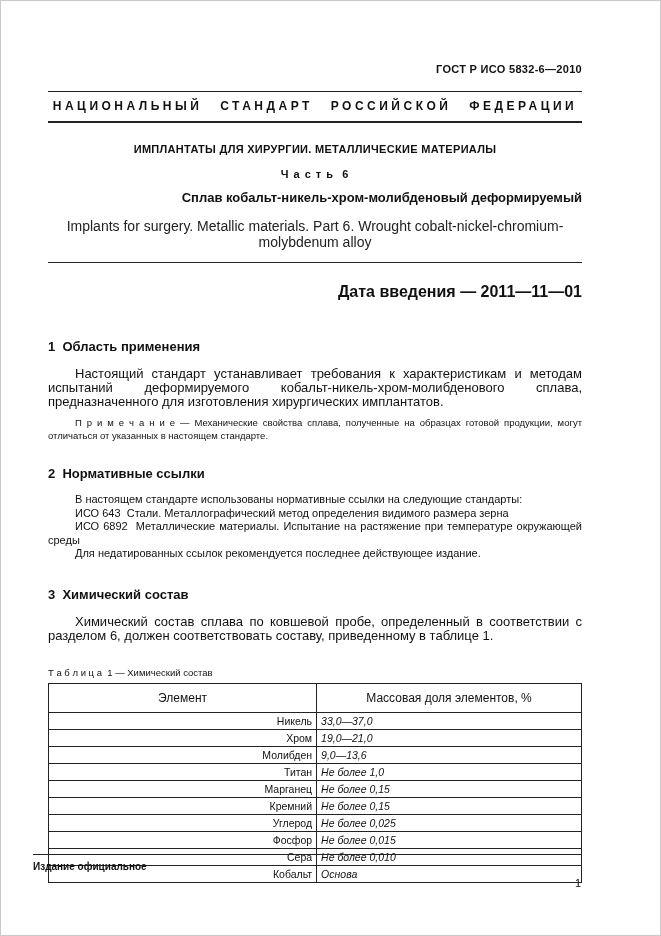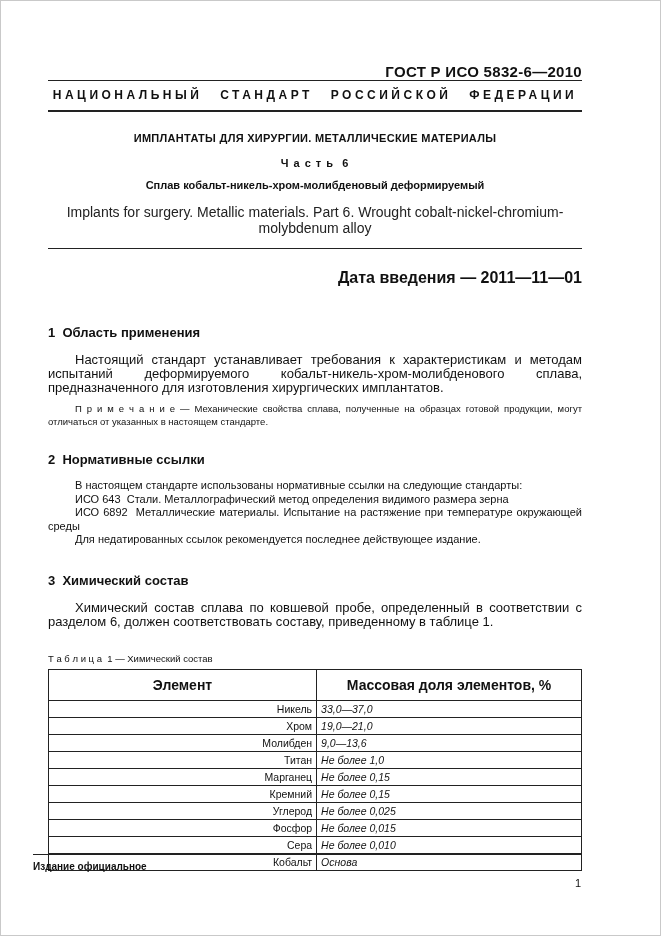--- a/index.html
+++ b/index.html
@@ -14,23 +14,23 @@
     width: 661px; height: 936px;
     background: #fff;
     border: 1px solid #c9c9c9;
     padding: 62px 78px 0 47px;
     position: relative;
     overflow: hidden;
   }
   .doc-number {
     text-align: right;
     font-weight: bold;
-    font-size: 15px;
+    font-size: 11px;
     letter-spacing: 0.3px;
-    margin-bottom: 0;
+    margin-bottom: 16px;
   }
   .fed-header {
     border-top: 1px solid #222;
     border-bottom: 2px solid #222;
     padding: 7px 0 8px 0;
     text-align: center;
     font-weight: bold;
     font-size: 12px;
     letter-spacing: 3.5px;
     word-spacing: 11px;
@@ -46,23 +46,23 @@
   .part-label {
     margin-top: 13px;
     text-align: center;
     font-weight: bold;
     font-size: 11px;
     white-space: pre-wrap;
     letter-spacing: 1px;
   }
   .subtitle {
     margin-top: 10px;
-    text-align: center;
-    font-weight: bold;
-    font-size: 11px;
+    text-align: right;
+    font-weight: bold;
+    font-size: 13px;
   }
   .title-en {
     margin-top: 13px;
     text-align: center;
     font-size: 14px;
     color: #222;
   }
   .rule {
     margin-top: 12px;
     border: 0;
@@ -114,22 +114,22 @@
   table.chem {
     margin-top: 5px;
     width: 100%;
     border-collapse: collapse;
     font-size: 10.5px;
   }
   table.chem th, table.chem td {
     border: 1px solid #222;
   }
   table.chem th {
-    font-weight: bold;
-    font-size: 14px;
+    font-weight: normal;
+    font-size: 12px;
     text-align: center;
     padding: 7px 4px;
   }
   table.chem td {
     padding: 2px 4px;
     height: 17px;
   }
   table.chem td.el { text-align: right; padding-left: 10px; width: 50.3%; }
   table.chem td.val { text-align: left; font-style: italic; }
   .footer-rule-block {

